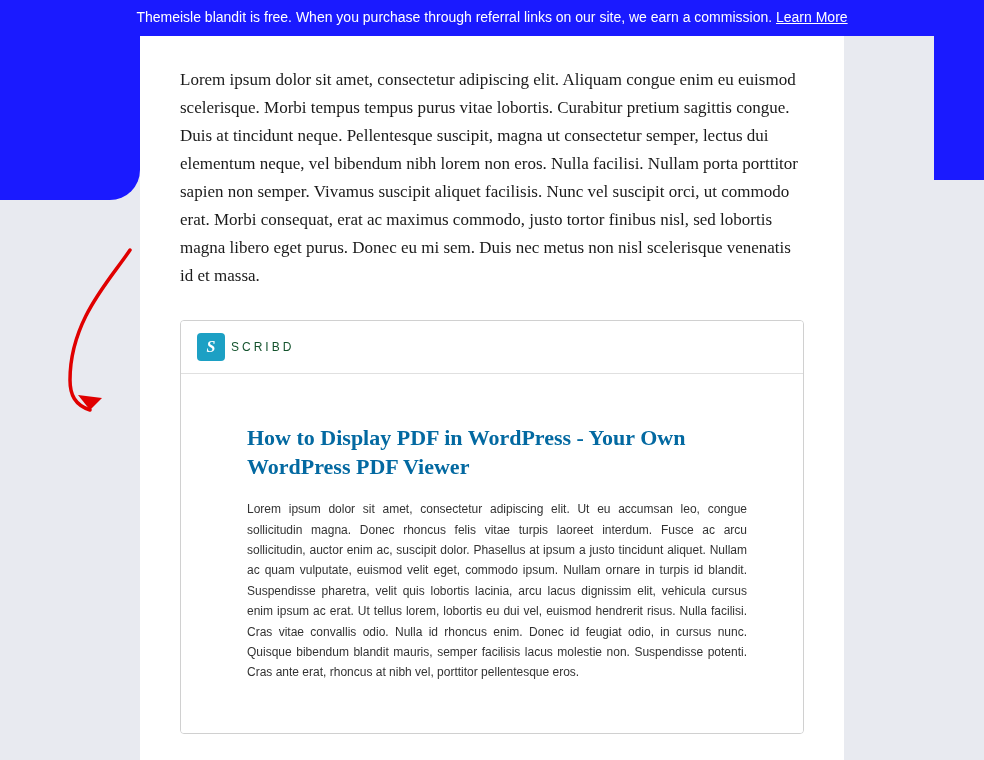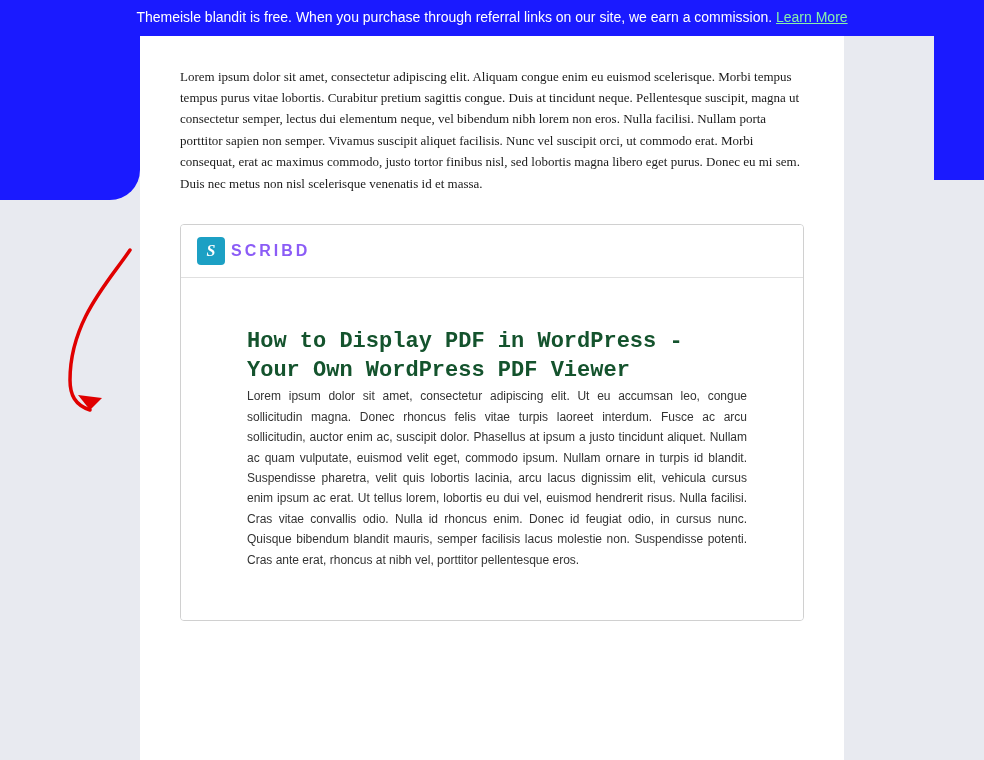--- a/index.html
+++ b/index.html
@@ -24,21 +24,21 @@
       text-align: center;
       padding: 8px 16px;
       font-family: Arial, sans-serif;
       font-size: 14px;
       line-height: 1.4;
       position: relative;
       z-index: 10;
     }
 
     .notification-bar a {
-      color: #86efac;
+      color: #ffffff;
       cursor: pointer;
     }
 
     
     .left-accent {
       position: absolute;
       top: 0;
       left: 0;
       width: 140px;
       height: 200px;
@@ -64,21 +64,21 @@
       z-index: 5;
       margin: 0 140px;
       background-color: #ffffff;
       min-height: 760px;
       padding: 30px 40px 40px 40px;
     }
 
     
     .body-text {
       font-family: Georgia, serif;
-      font-size: 13px;
+      font-size: 17px;
       line-height: 1.65;
       color: #1a1a1a;
       margin-bottom: 30px;
     }
 
     
     .red-arrow-container {
       position: absolute;
       top: 240px;
       left: 50px;
@@ -126,23 +126,23 @@
       justify-content: center;
       color: white;
       font-family: Georgia, serif;
       font-weight: bold;
       font-size: 16px;
       font-style: italic;
     }
 
     .scribd-name {
       font-family: Arial, sans-serif;
-      font-size: 16px;
-      font-weight: bold;
-      color: #8b5cf6;
+      font-size: 12px;
+      font-weight: normal;
+      color: #14532d;
       letter-spacing: 3px;
       text-transform: uppercase;
     }
 
     .scribd-tagline {
       font-family: Arial, sans-serif;
       font-size: 12px;
       color: #666666;
       margin-left: 4px;
     }
@@ -154,25 +154,25 @@
       padding: 30px 40px 30px 50px;
       min-height: 340px;
     }
 
     .scribd-document-inner {
       max-width: 500px;
       margin: 20px auto;
     }
 
     .doc-title {
-      font-family: Liberation Mono, monospace;
+      font-family: Liberation Serif, serif;
       font-size: 22px;
       font-weight: bold;
-      color: #14532d;
-      margin-bottom: 1px;
+      color: #0369a1;
+      margin-bottom: 18px;
       line-height: 1.3;
     }
 
     .doc-body {
       font-family: Arial, sans-serif;
       font-size: 12px;
       line-height: 1.7;
       color: #333333;
       text-align: justify;
     }

